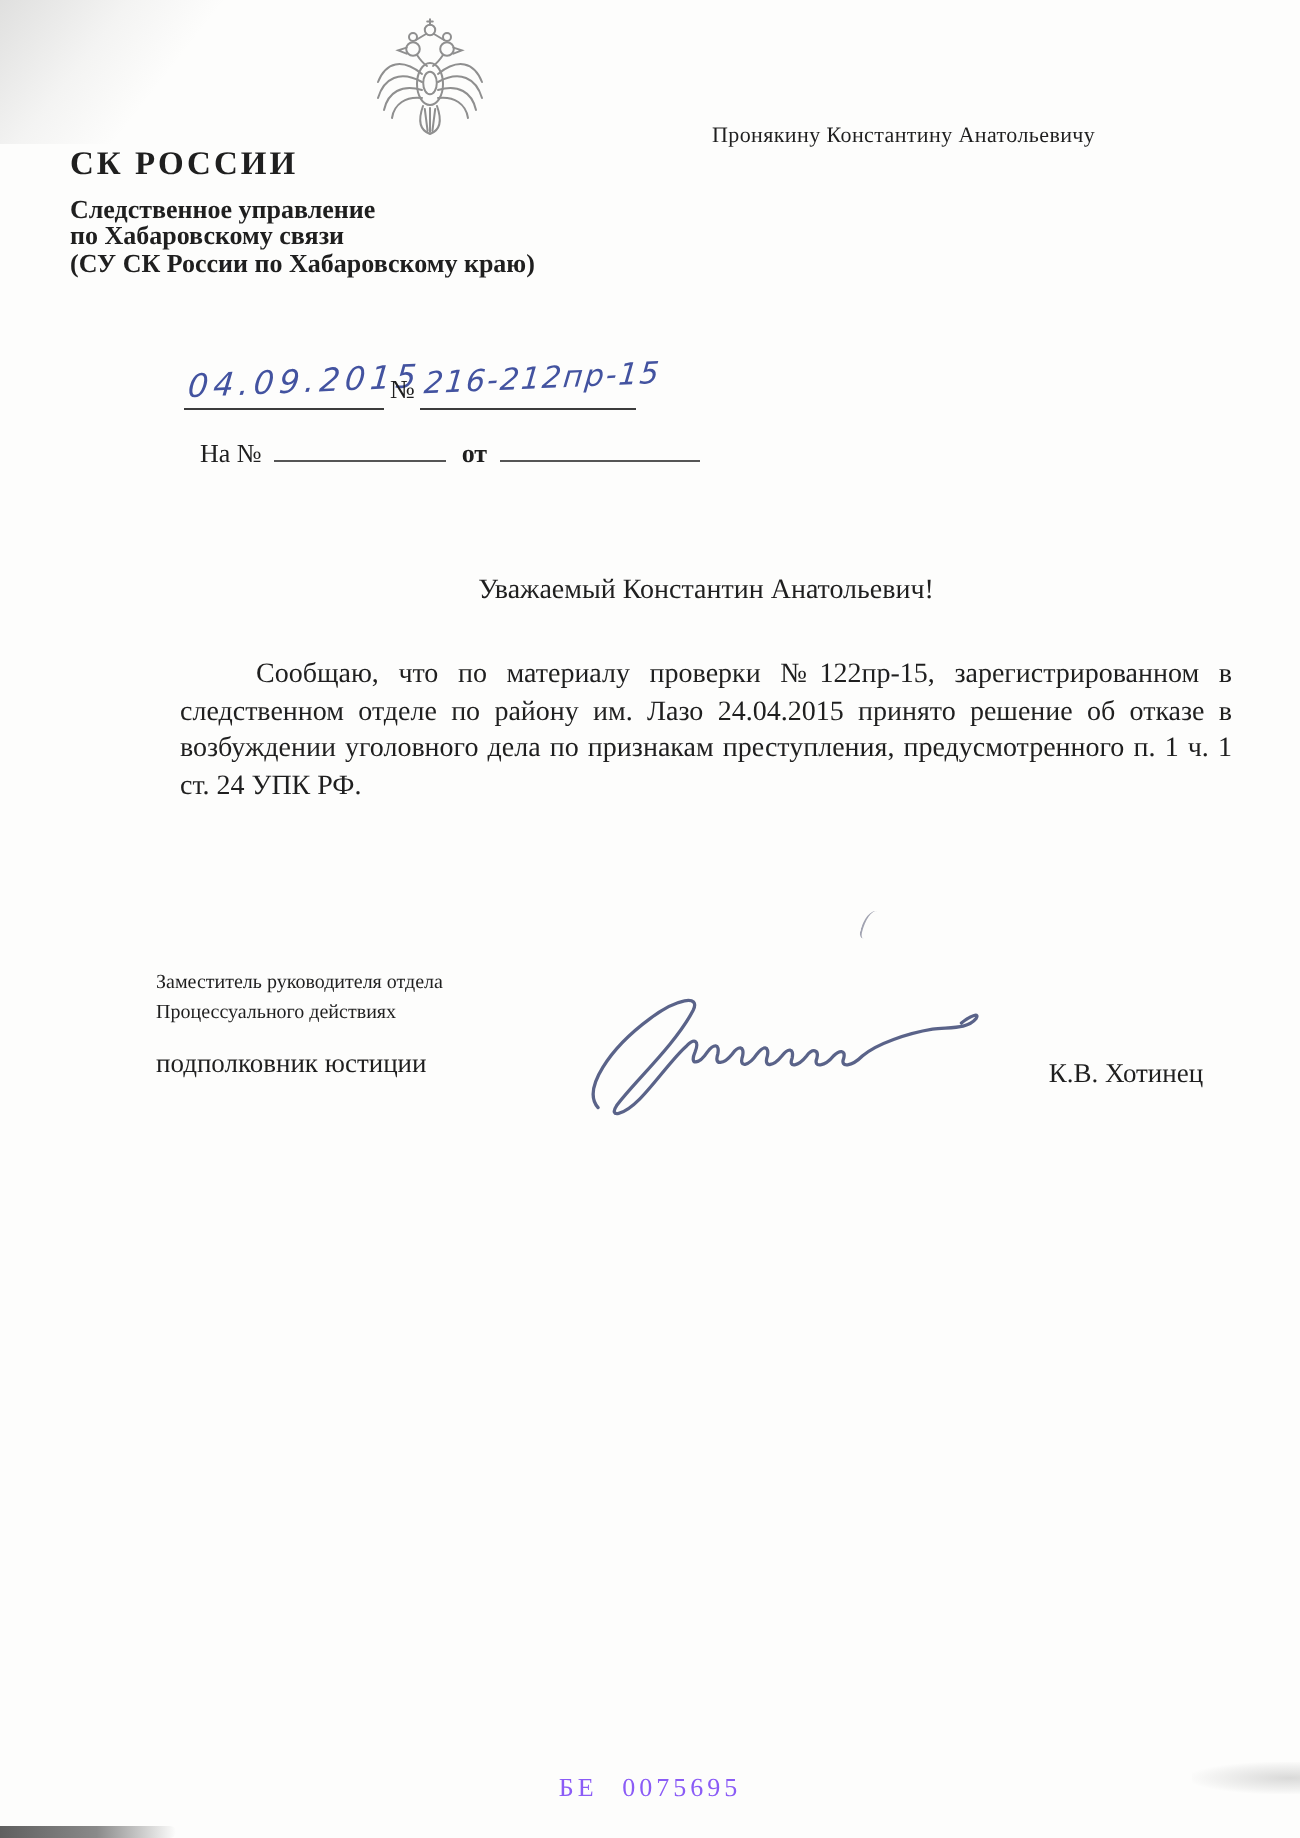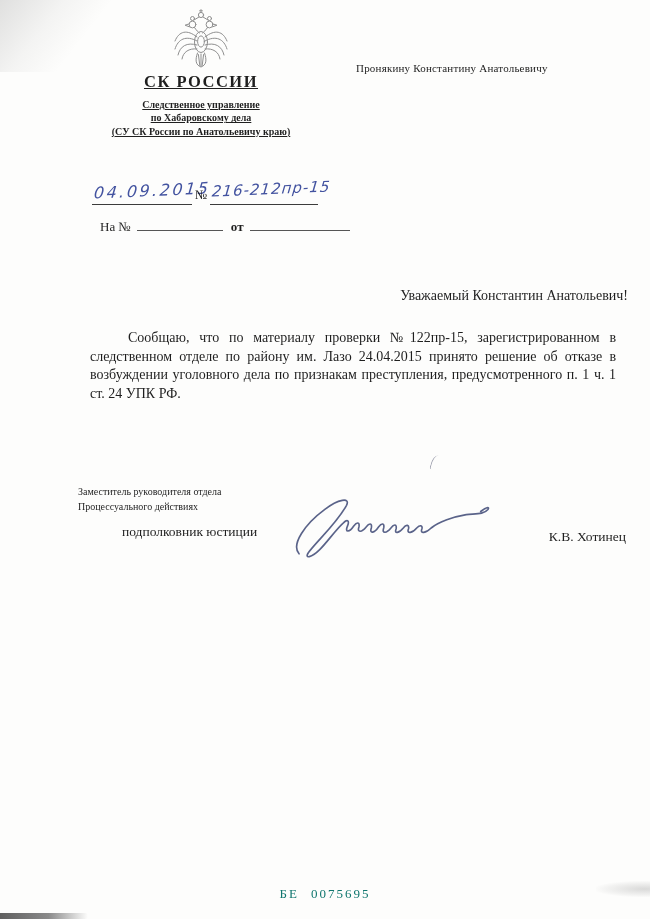--- a/index.html
+++ b/index.html
@@ -26,27 +26,27 @@
     position:absolute;left:596px;top:881px;width:54px;height:16px;
     background:radial-gradient(ellipse at 90% 50%, rgba(90,90,90,0.22), rgba(120,120,120,0.08) 55%, rgba(255,255,255,0) 75%);
   }
   .artifact-inkmark{
     position:absolute;left:431px;top:455px;width:7px;height:15px;
     border-left:1.6px solid rgba(85,90,115,0.55);
     border-radius:70% 30% / 80% 20%;
     transform:rotate(14deg);
   }
   
-  .letterhead{position:absolute;left:21px;top:8px;width:360px;text-align:center;text-decoration:underline;}
+  .letterhead{position:absolute;left:35px;top:8px;width:360px;}
   .emblem{display:block;margin:0 auto;width:62px;height:62px;}
   .org-name{
     margin-top:2px;
     font-size:16.5px;font-weight:bold;letter-spacing:1.5px;
   }
-  .dept{margin-top:6px;font-size:10px;font-weight:bold;line-height:13.4px;}
+  .dept{margin-top:6px;font-size:13px;font-weight:bold;line-height:13.4px;}
   .addr{margin-top:19px;font-size:10px;line-height:11.5px;color:#333;}
   
   .ref-row{position:absolute;left:90px;top:180px;width:260px;height:30px;}
   .hw{
     font-family:"DejaVu Sans","Liberation Sans",sans-serif;
     font-style:italic;
     color:#4353a0;
   }
   .hw-date{
     position:absolute;left:4px;top:1px;
@@ -66,36 +66,36 @@
   .blank-line{display:inline-block;border-bottom:1px solid #555;height:12px;vertical-align:baseline;}
   .blank1{width:86px;margin-left:6px;}
   .blank2{width:100px;margin-left:6px;}
   .na-ot{margin-left:8px;font-weight:bold;}
   
   .recipient{
     position:absolute;left:356px;top:62px;width:272px;
     font-size:11px;letter-spacing:0.2px;
   }
   
-  .salutation{position:absolute;left:78px;top:288px;width:550px;text-align:right;font-size:14px;}
+  .salutation{position:absolute;left:78px;top:288px;width:550px;text-align:center;font-size:14px;}
   .body-text{
     position:absolute;left:78px;top:317px;width:550px;
     font-size:14px;line-height:18.7px;
     text-align:justify;
   }
   .body-text p{margin:12px;text-indent:38px;text-align:justify;}
   
   .sig-position{position:absolute;left:78px;top:485px;font-size:10px;line-height:14.5px;}
-  .sig-rank{position:absolute;left:78px;top:524px;font-size:13.5px;margin-left:44px;}
+  .sig-rank{position:absolute;left:78px;top:524px;font-size:13.5px;}
   .signature-svg{position:absolute;left:288px;top:496px;width:212px;height:64px;}
-  .sig-name{position:absolute;left:500px;top:529px;width:126px;text-align:right;font-size:13.5px;}
+  .sig-name{position:absolute;left:500px;top:529px;width:126px;text-align:center;font-size:13.5px;}
   
   .serial{
     position:absolute;left:0;top:886px;width:100%;text-align:center;
-    font-size:13px;letter-spacing:2px;word-spacing:7px;color:#0f766e;
+    font-size:13px;letter-spacing:2px;word-spacing:7px;color:#8b5cf6;
   }
 </style>
 </head>
 <body>
 
 <div class="page">
 
   <div class="artifact-topleft"></div>
   <div class="artifact-bottomleft"></div>
   <div class="artifact-right"></div>
@@ -127,22 +127,22 @@
 
       <ellipse cx="30" cy="34" rx="6.5" ry="10.5"></ellipse>
       <ellipse cx="30" cy="33.5" rx="3.4" ry="5.6"></ellipse>
 
       <path d="M26.5 45 C24 52 24.5 57 30 59 C35.5 57 36 52 33.5 45"></path>
       <path d="M30 46 V58 M27.4 46.5 L28.8 57.5 M32.6 46.5 L31.2 57.5"></path>
     </svg>
     <div class="org-name">СК РОССИИ</div>
     <div class="dept">
       <div>Следственное управление</div>
-      <div>по Хабаровскому дела</div>
-      <div>(СУ СК России по Анатольевичу краю)</div>
+      <div>по Хабаровскому связи</div>
+      <div>(СУ СК России по Хабаровскому краю)</div>
     </div>
   </div>
 
   <div class="recipient">Пронякину Константину Анатольевичу</div>
 
   <div class="ref-row">
     <span class="hw hw-date">04.09.2015</span>
     <span class="num-sign">№</span>
     <span class="hw hw-num">216-212пр-15</span>
     <span class="ref-underline1"></span>

